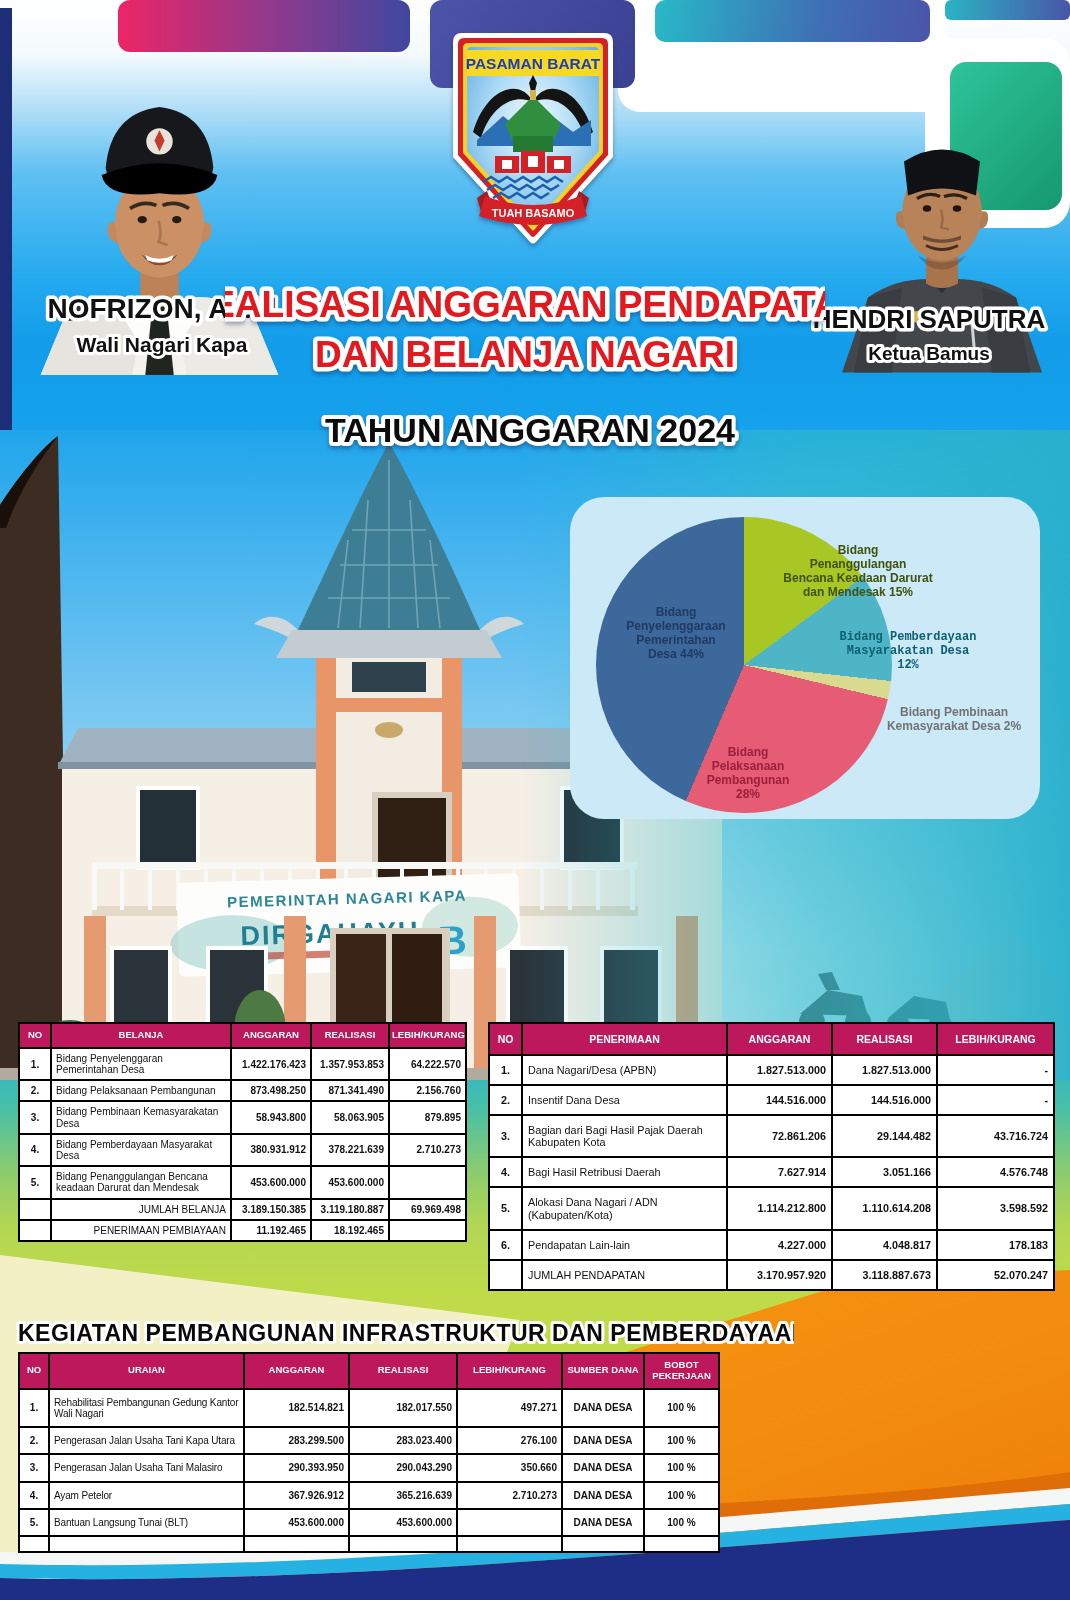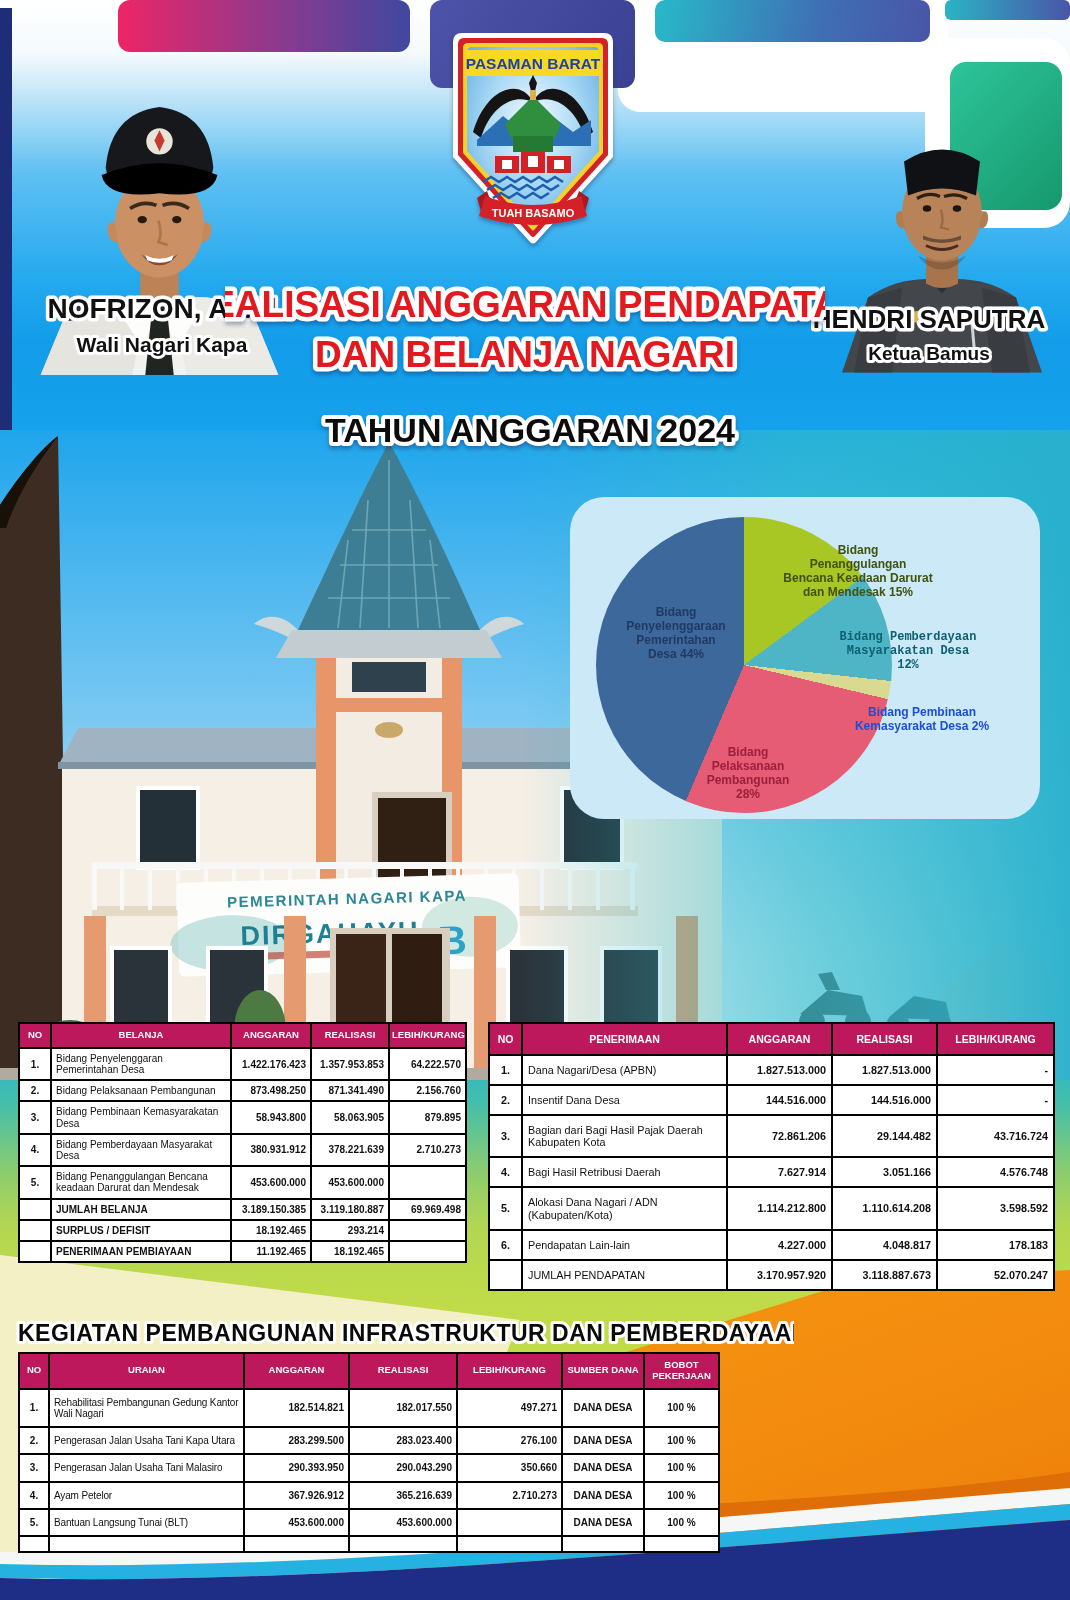--- a/index.html
+++ b/index.html
@@ -53,21 +53,21 @@
   .tbl table{border-collapse:collapse;table-layout:fixed;width:100%;background:#fff;}
   .tbl th,.tbl td{border:2px solid #000;overflow:hidden;}
   .tbl th{background:#be185d;color:#fff;font-weight:bold;font-size:9.5px;
     text-align:center;padding:6px 2px;line-height:1.15;}
   .tbl td{font-size:10px;color:#111;padding:4px 4px;line-height:1.12;vertical-align:middle;}
   .c-no{text-align:center;font-weight:bold;}
   .c-name{font-size:9.8px;}
   .c-name-sm{font-size:8.2px;letter-spacing:-0.15px;}
   .c-num{text-align:right;padding-right:6px;font-weight:600;font-size:10px;}
   .c-ctr{text-align:center;font-weight:600;}
-  .sum-r{text-align:left;font-weight:bold;font-size:9.8px;padding-right:8px;}
+  .sum-r{text-align:right;font-weight:normal;font-size:9.8px;padding-right:8px;}
   .sum-l{font-weight:normal;font-size:10.5px;border-radius:11px;}
   .t-belanja{left:18px;top:1022px;width:447px;}
   .t-pendapatan{left:488px;top:1022px;width:565px;}
   .t-pendapatan th{font-size:10.5px;padding:9px 2px;}
   .t-pendapatan td{padding:8px 5px;font-size:10.8px;}
   .t-kegiatan{left:18px;top:1352px;width:700px;}
   .t-kegiatan td{padding:7px 4px;}
   .z-top{z-index:9;}
 </style>
 </head>
@@ -338,21 +338,21 @@
     <text class="outline-text" x="300" y="97" text-anchor="middle" font-size="37" stroke-width="9" fill="#e2191f">DAN BELANJA NAGARI</text>
   </svg>
   <svg class="abs shadowed" style="left:250px;top:402px;" width="560" height="56" viewBox="0 0 560 56">
     <text class="outline-text" x="280" y="40" text-anchor="middle" font-size="34" stroke-width="8" fill="#0c0c0c">TAHUN ANGGARAN 2024</text>
   </svg>
 
   <div class="abs pie-panel">
     <div class="pie" style="background: conic-gradient(rgb(169, 199, 36) 0deg, rgb(169, 199, 36) 53.47deg, rgb(77, 181, 197) 53.47deg, rgb(77, 181, 197) 96.24deg, rgb(217, 218, 144) 96.24deg, rgb(217, 218, 144) 103.37deg, rgb(230, 92, 116) 103.37deg, rgb(230, 92, 116) 203.17deg, rgb(61, 104, 155) 203.17deg, rgb(61, 104, 155) 360deg);"></div>
     <div class="pie-label" style="left: 288px; top: 74px; color: rgb(65, 82, 14);"><span>Bidang</span><br><span>Penanggulangan</span><br><span>Bencana Keadaan Darurat</span><br><span>dan Mendesak 15%</span></div>
     <div class="pie-label" style="left: 338px; top: 154px; color: rgb(14, 95, 112); font-family: Liberation Mono, monospace;"><span>Bidang Pemberdayaan</span><br><span>Masyarakatan Desa</span><br><span>12%</span></div>
-    <div class="pie-label" style="left: 352px; top: 222px; color: #1d4ed8;"><span>Bidang Pembinaan</span><br><span>Kemasyarakat Desa 2%</span></div>
+    <div class="pie-label" style="left: 384px; top: 222px; color: #737373;"><span>Bidang Pembinaan</span><br><span>Kemasyarakat Desa 2%</span></div>
     <div class="pie-label" style="left: 178px; top: 276px; color: rgb(156, 31, 60);"><span>Bidang</span><br><span>Pelaksanaan</span><br><span>Pembangunan</span><br><span>28%</span></div>
     <div class="pie-label" style="left: 106px; top: 136px; color: rgb(31, 58, 99);"><span>Bidang</span><br><span>Penyelenggaraan</span><br><span>Pemerintahan</span><br><span>Desa 44%</span></div>
   </div>
 
   <div class="abs bg-orange"></div>
 
   <svg class="abs" style="left:0;top:1460px;" width="1070" height="140" viewBox="0 0 1070 140">
     <path d="M620,48 C800,40 950,30 1070,12 L1070,28 C950,46 800,56 620,64 Z" fill="#e06e08"></path>
     <path d="M0,92 C300,98 650,62 1070,28 L1070,44 C650,78 300,112 0,104 Z" fill="#f4f7f5"></path>
     <path d="M0,104 C300,112 650,78 1070,44 L1070,60 C650,92 300,126 0,118 Z" fill="#25b2e3"></path>
@@ -412,27 +412,20 @@
             <td class="c-num">453.600.000</td>
             <td class="c-num">453.600.000</td>
             <td class="c-num"></td>
           </tr>
           <tr>
             <td class="c-no"></td>
             <td class="c-name sum-r">JUMLAH BELANJA</td>
             <td class="c-num">3.189.150.385</td>
             <td class="c-num">3.119.180.887</td>
             <td class="c-num">69.969.498</td>
-          </tr>
-          <tr>
-            <td class="c-no"></td>
-            <td class="c-name sum-r">SURPLUS / DEFISIT</td>
-            <td class="c-num">18.192.465</td>
-            <td class="c-num">293.214</td>
-            <td class="c-num"></td>
           </tr>
           <tr>
             <td class="c-no"></td>
             <td class="c-name sum-r">PENERIMAAN PEMBIAYAAN</td>
             <td class="c-num">11.192.465</td>
             <td class="c-num">18.192.465</td>
             <td class="c-num"></td>
           </tr>
         </tbody>
     </table>

